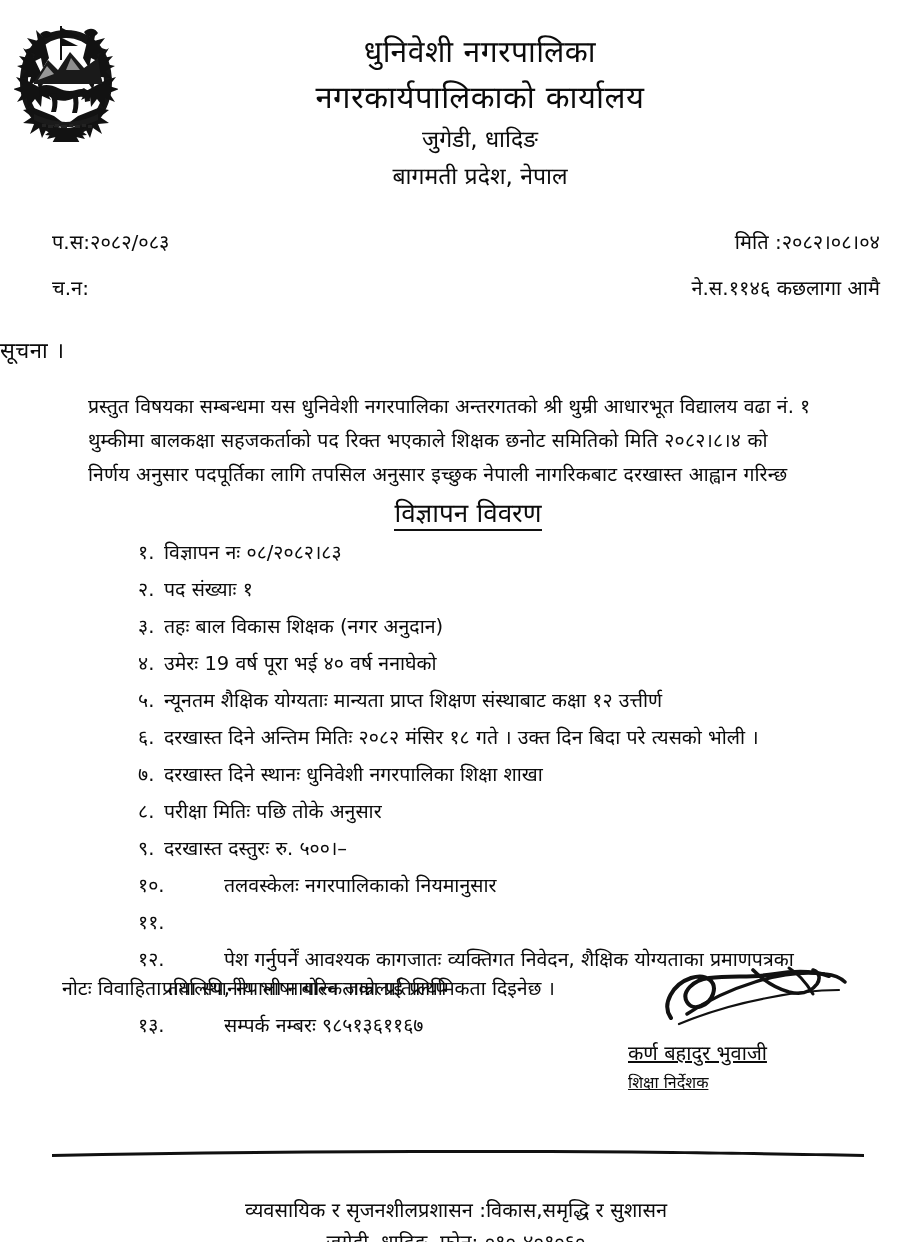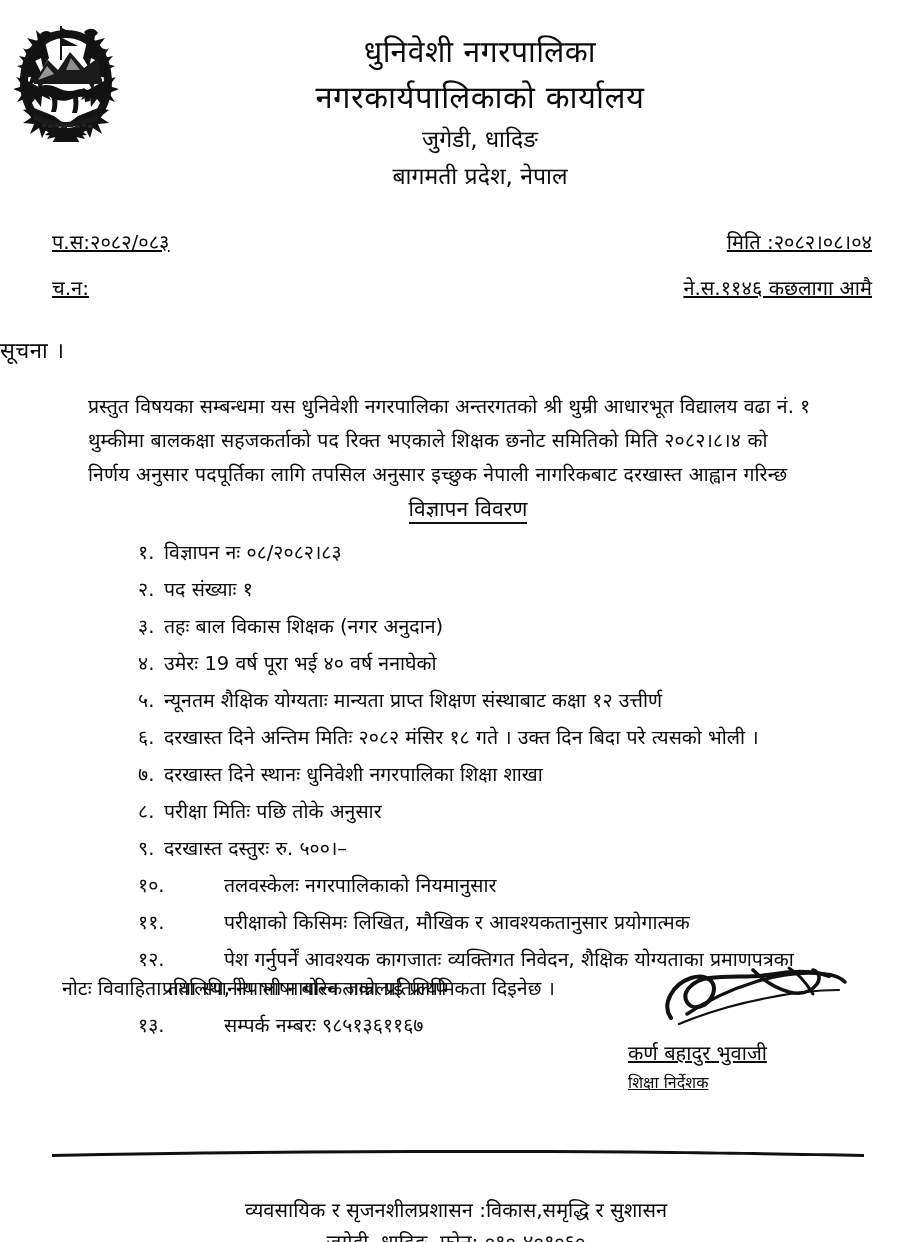--- a/index.html
+++ b/index.html
@@ -59,26 +59,25 @@
   .hdr-line4 {
     font-size: 23px;
     line-height: 37px;
     white-space: nowrap;
   }
 
   
   .ref-row {
     position: absolute;
     left: 52px;
-    right: 40px;
+    right: 32px;
     display: flex;
     justify-content: space-between;
     align-items: baseline;
     font-size: 20px;
-    text-decoration: underline;
   }
   .ref-row.r1 { top: 212px; }
   .ref-row.r2 { top: 258px; }
   .ref-left  { white-space: nowrap; }
   .ref-right { white-space: nowrap; }
 
   
   .notice-title {
     position: absolute;
     left: 0;
@@ -103,21 +102,21 @@
   .body-para .ln { display: block; white-space: nowrap; }
   .body-para .ln.sp { letter-spacing: 0.15px; }
 
   
   .section-heading {
     position: absolute;
     left: 0;
     right: 0;
     top: 478px;
     text-align: center;
-    font-size: 21px;
+    font-size: 26px;
     padding-left: 24px;
   }
   .section-heading span {
     border-bottom: 2px solid #111;
     padding-bottom: 1px;
   }
 
   
   .list {
     position: absolute;
@@ -331,21 +330,20 @@
       <span class="txt">दरखास्त दस्तुरः रु. ५००।–</span>
     </div>
 
     <div class="li wide">
       <span class="num">१०.</span>
       <span class="txt">तलवस्केलः नगरपालिकाको नियमानुसार</span>
     </div>
 
     <div class="li wide">
       <span class="num">११.</span>
-      <span class="txt">परीक्षाको किसिमः लिखित, मौखिक र आवश्यकतानुसार प्रयोगात्मक</span>
     </div>
 
     <div class="li wide">
       <span class="num">१२.</span>
       <span class="txt">
         <span>पेश गर्नुपर्नें आवश्यक कागजातः व्यक्तिगत निवेदन, शैक्षिक योग्यताका प्रमाणपत्रका</span>
         <span class="cont">प्रतिलिपि, नेपाली नागरिकताका प्रतिलिपि</span>
       </span>
     </div>
 

